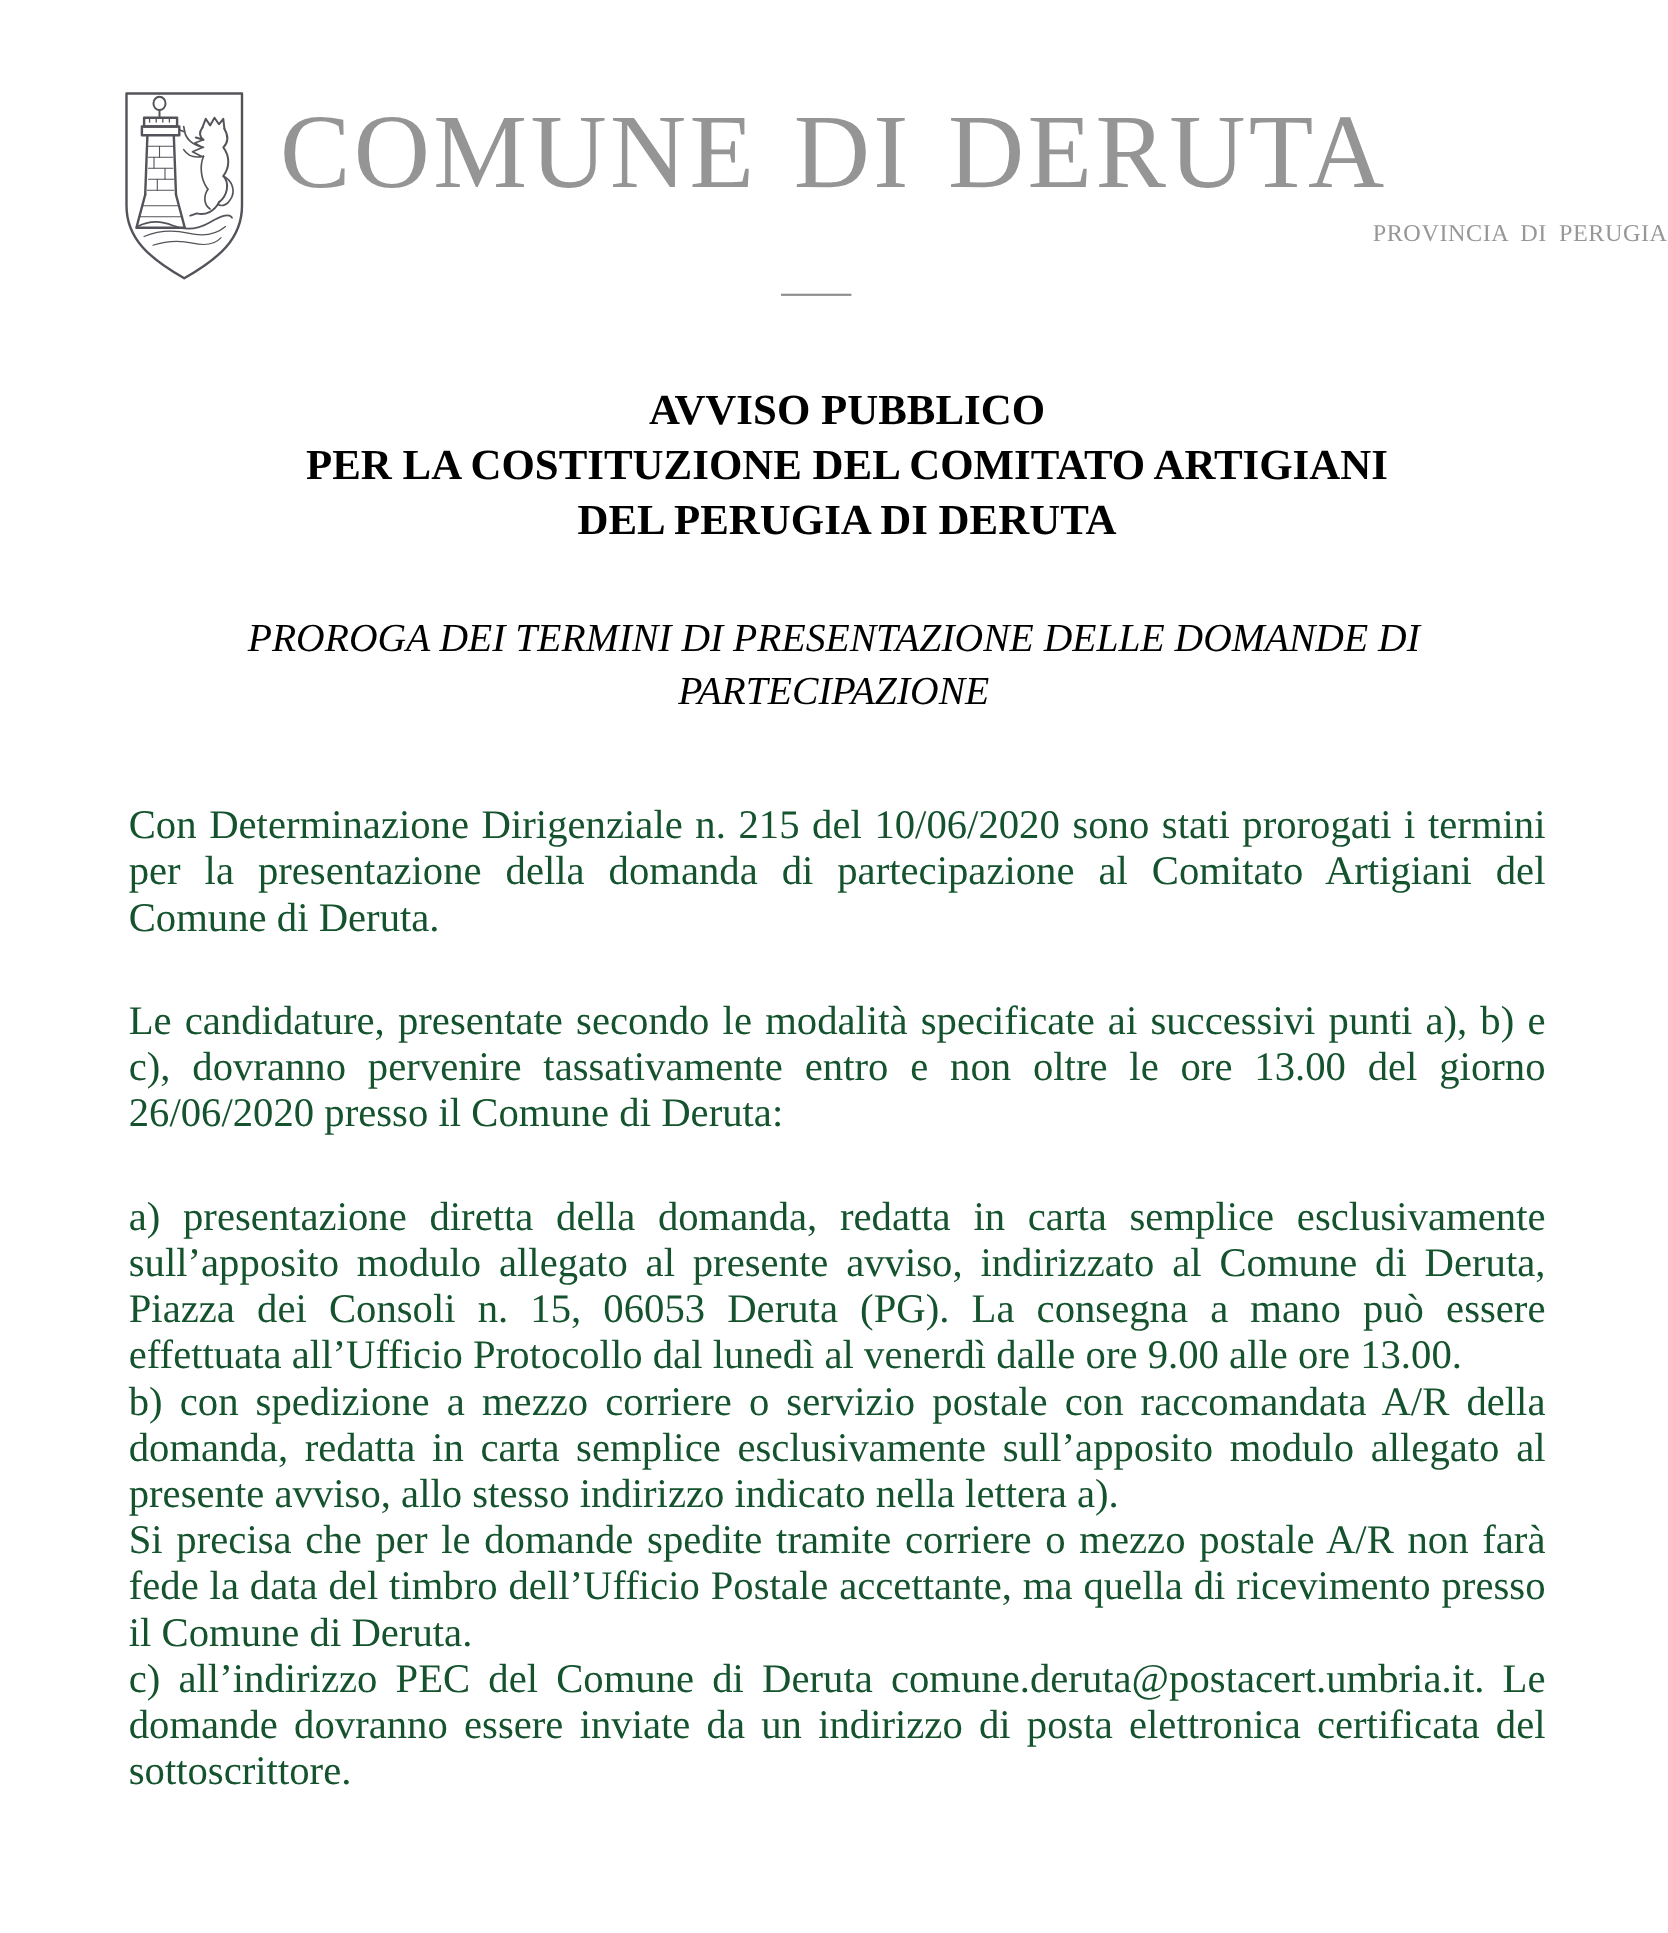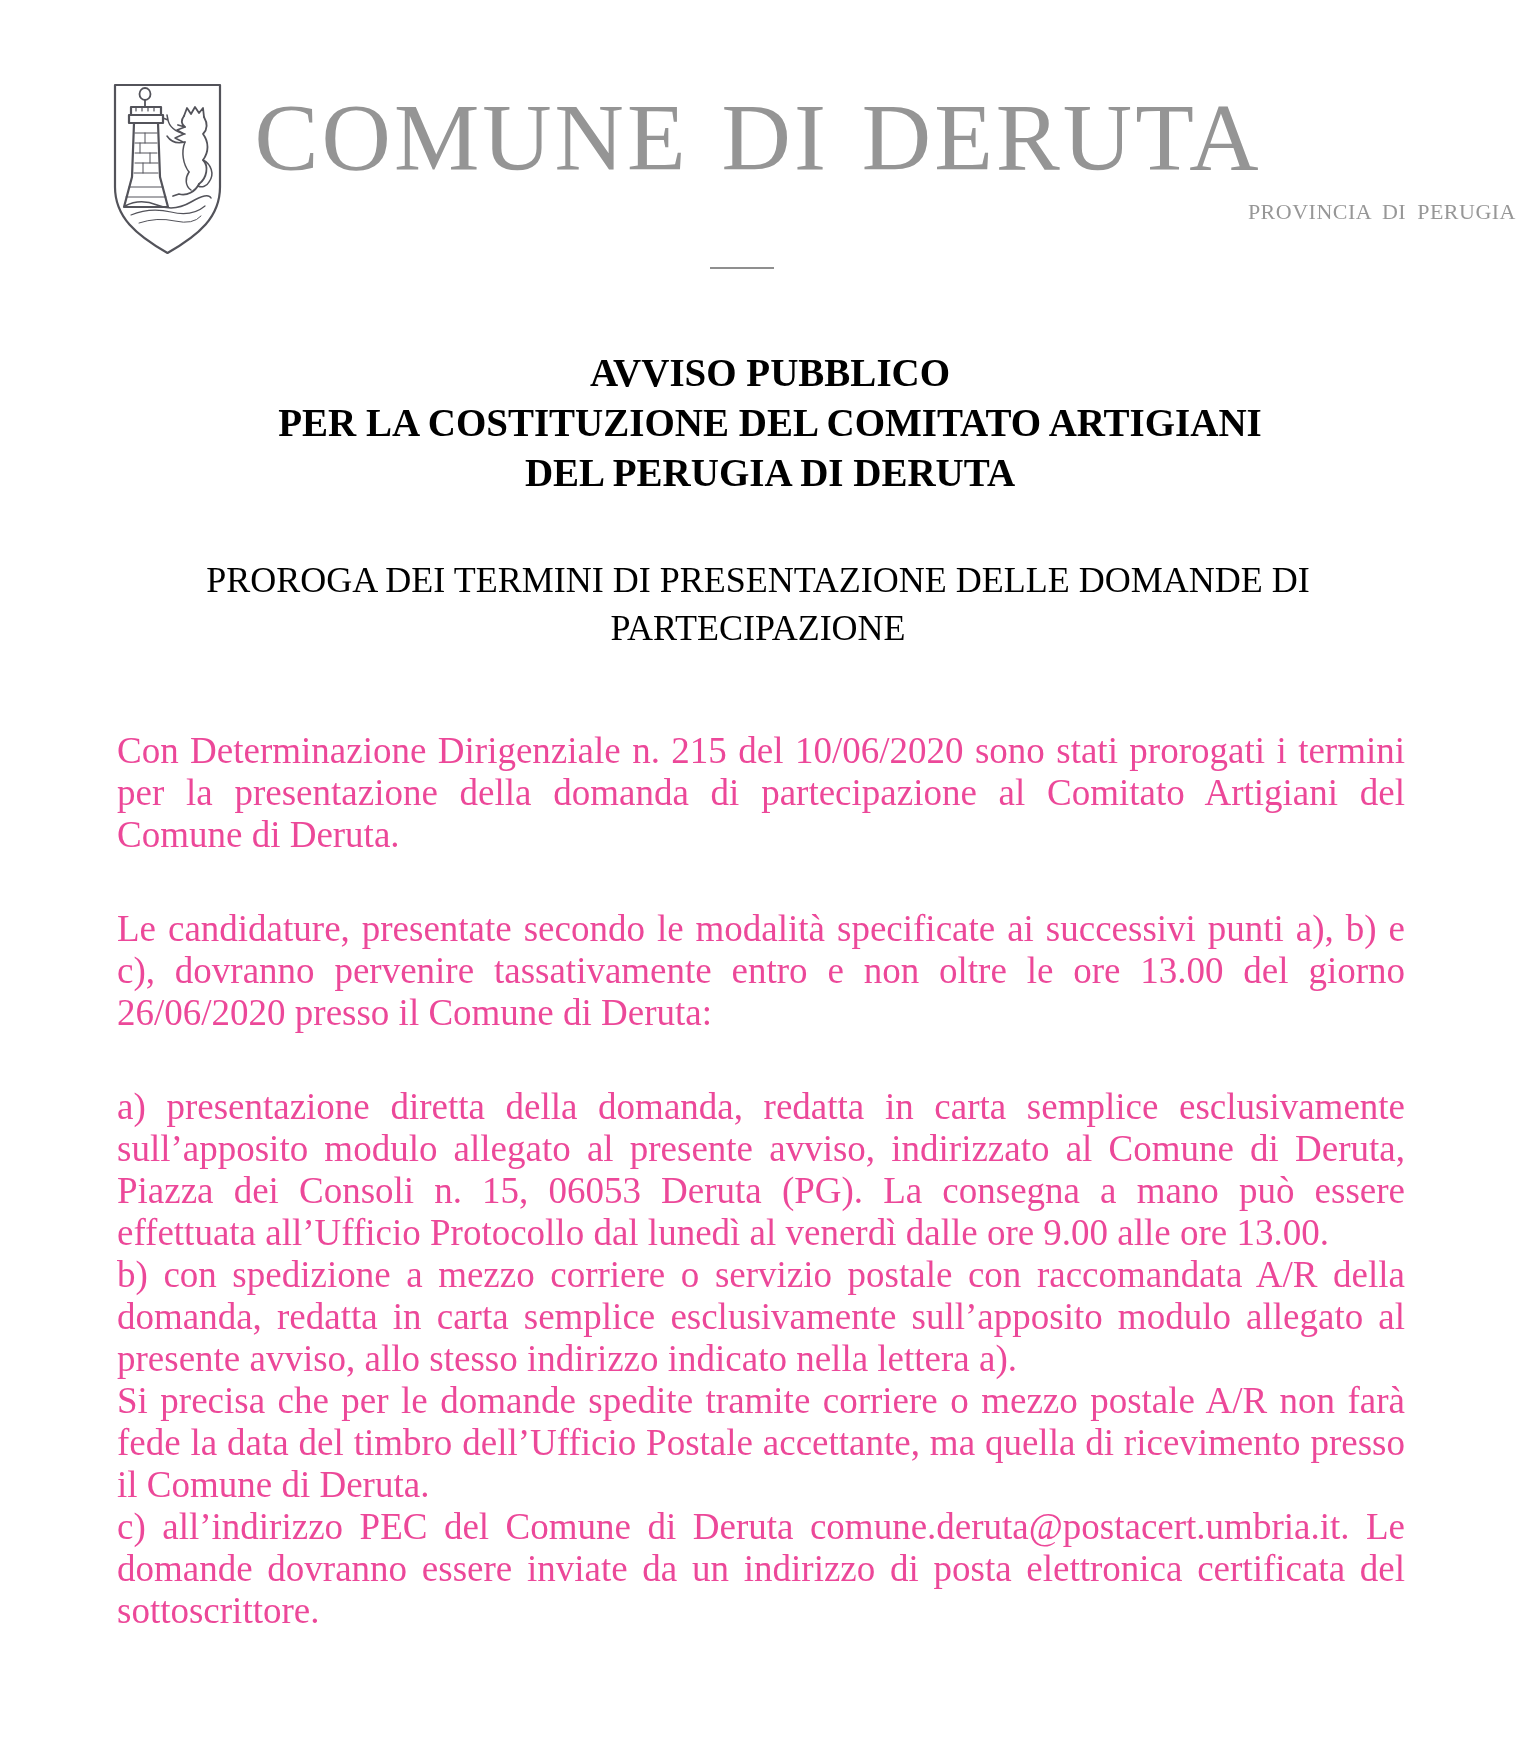--- a/index.html
+++ b/index.html
@@ -80,32 +80,32 @@
     top: 556px;
     left: 0;
     width: 100%;
     margin: 0;
     text-align: center;
     font-size: 36px;
     line-height: 48px;
     font-weight: normal;
     color: #000000;
   }
-  .subtitle span { display: block; }
+  .subtitle span { display: block; font-style: italic; }
 
   
   .body-text {
     position: absolute;
     top: 730px;
     left: 117px;
     width: 1288px;
     font-size: 37px;
     line-height: 42px;
     text-align: justify;
-    color: #ec4899;
+    color: #14532d;
   }
   .body-text p { margin: 0; }
   .body-text p.spaced { margin-top: 52px; }
 </style>
 </head>
 <body>
 
 <div class="page">
 
   <div class="letterhead">

